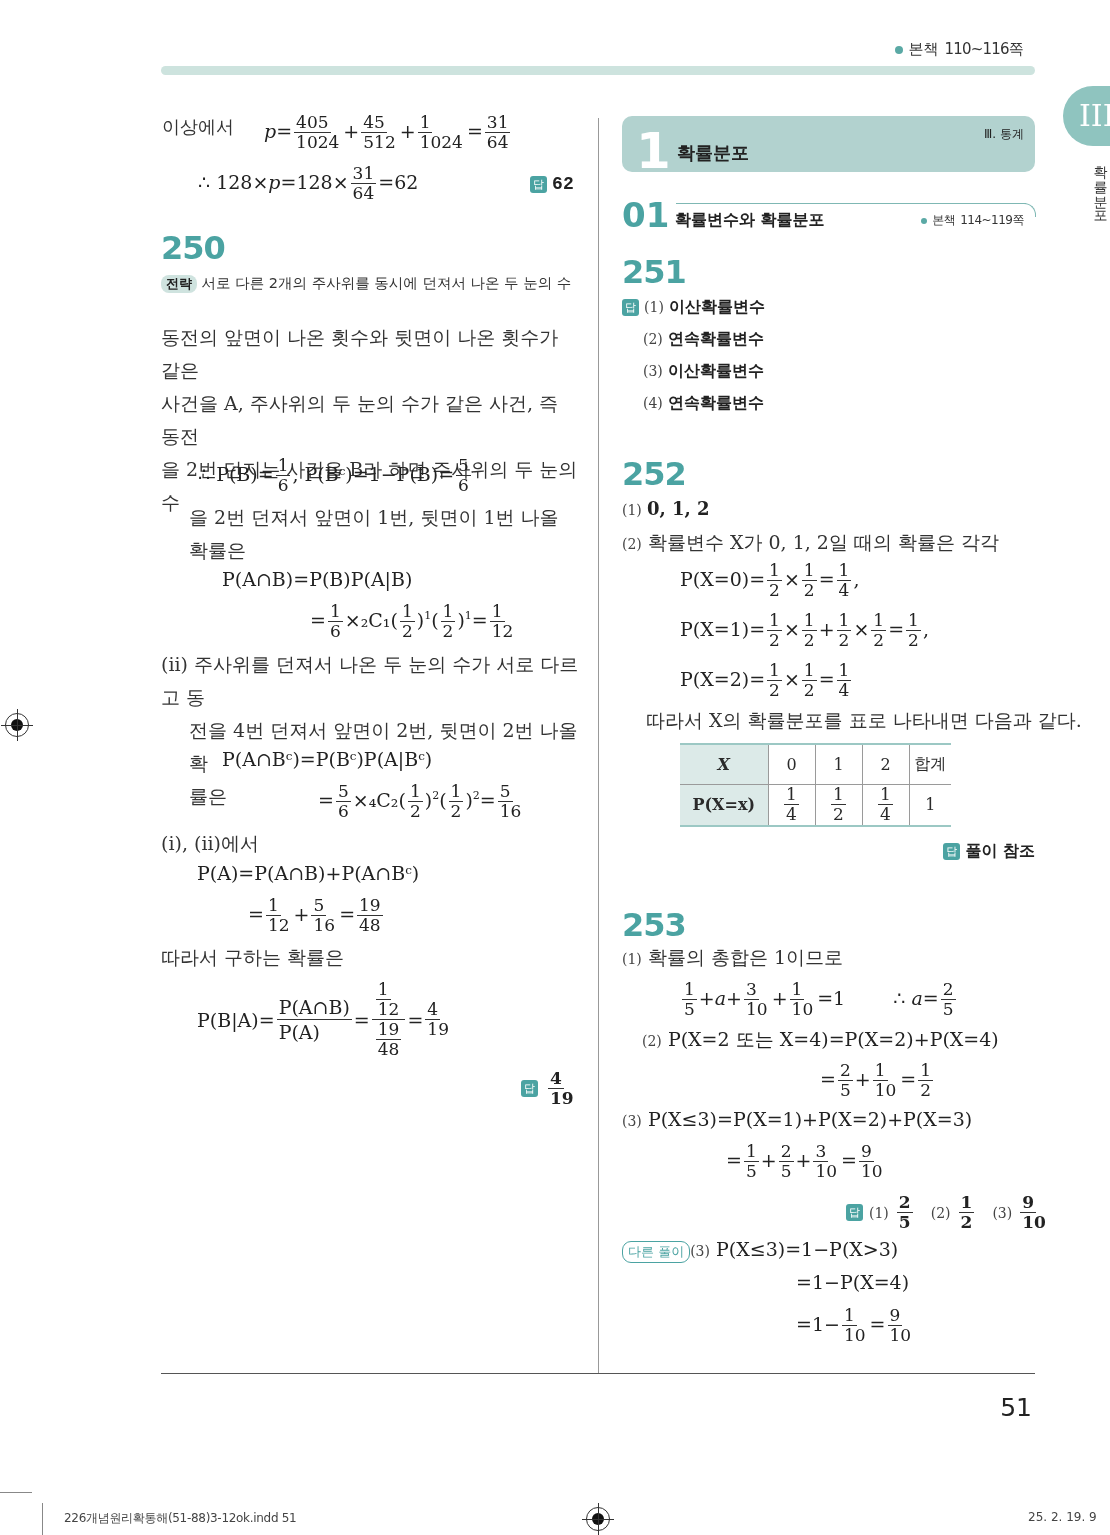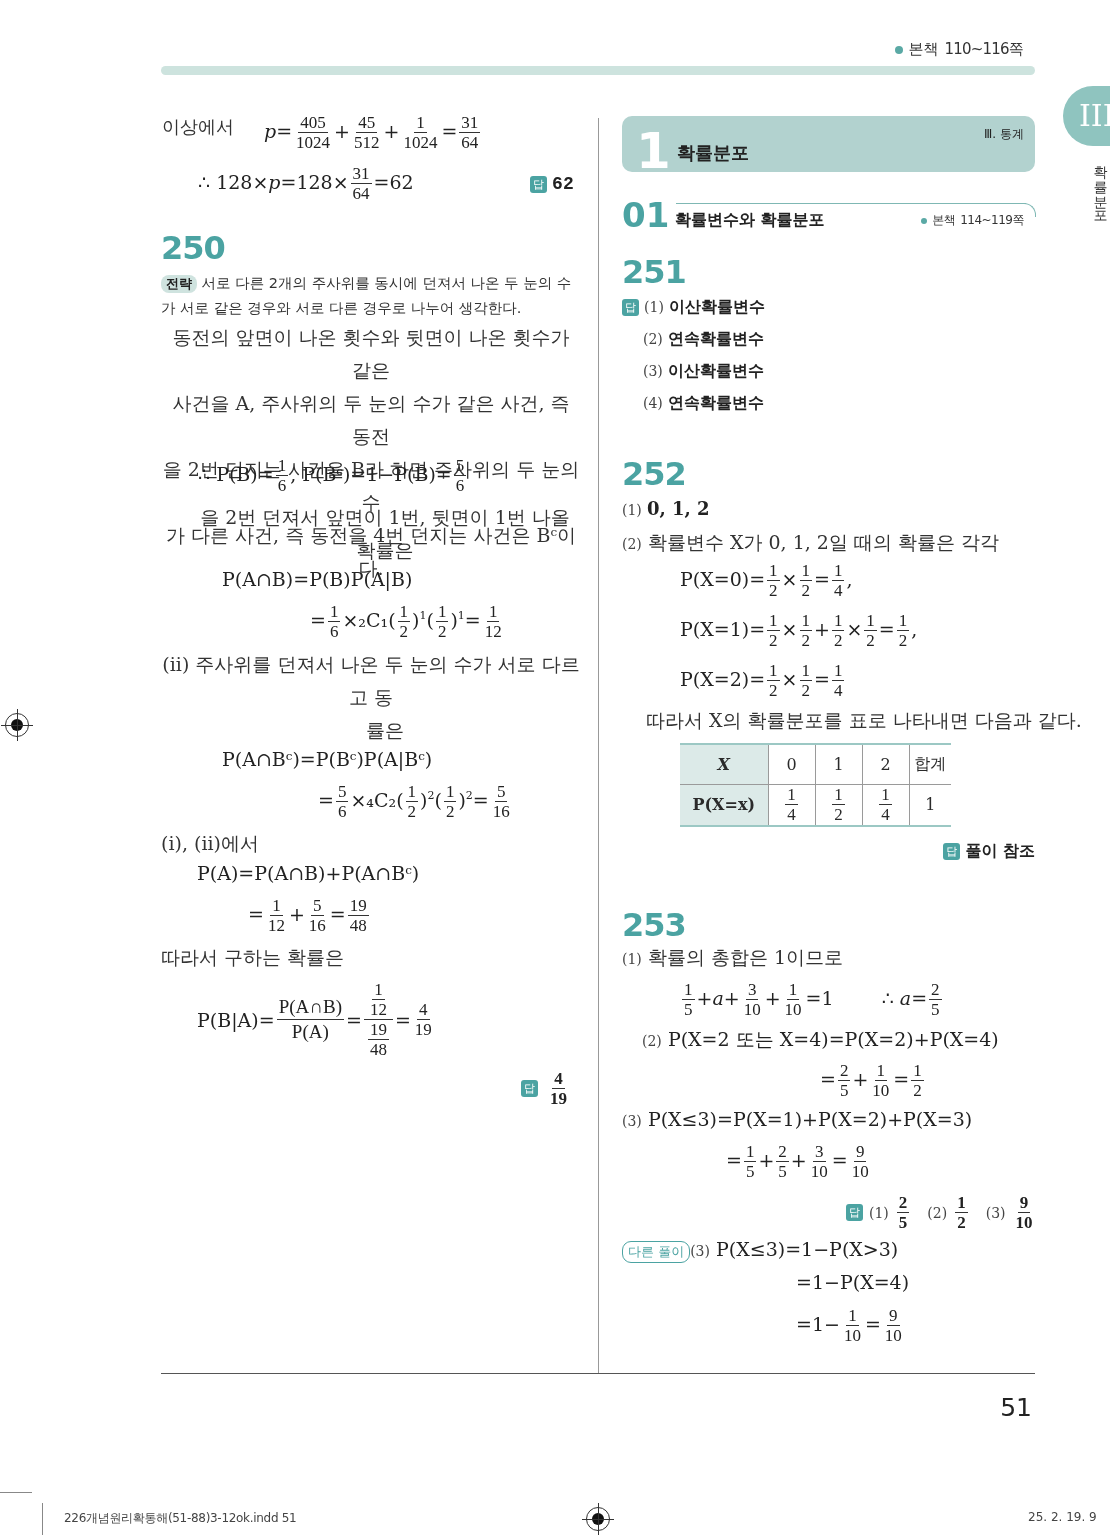--- a/index.html
+++ b/index.html
@@ -17,25 +17,25 @@
   
   .side-tab { left: 1063px; top: 86px; width: 70px; height: 60px; background: #8fc4bf; border-radius: 30px 0 0 30px; color: #fff;
               font-family: "DejaVu Serif", serif; font-size: 30px; line-height: 60px; padding-left: 16px; }
   .side-label { left: 1092px; top: 156px; writing-mode: vertical-rl; font-size: 14px; color: #333; letter-spacing: 1px; }
 
   
   .col-divider { left: 598px; top: 118px; width: 1px; height: 1255px; background: #999; }
   .bottom-rule { left: 161px; top: 1373px; width: 874px; height: 1px; background: #555; }
 
   
-  .txt { font-size: 19px; line-height: 33px; color: #333; text-align: center; }
+  .txt { font-size: 19px; line-height: 33px; color: #333; }
   .ktxt { font-family: "DejaVu Sans", sans-serif; font-size: 17px; color: #333; }
   .math { font-family: "DejaVu Serif", "Liberation Serif", serif; font-size: 19px; color: #222; white-space: nowrap; }
   .it { font-style: italic; }
-  .frac { display: inline-flex; flex-direction: column; align-items: center; vertical-align: middle; margin: 0 2px; font-size: 17px; line-height: 19px; font-family: Liberation Serif, serif; }
+  .frac { display: inline-flex; flex-direction: column; align-items: flex-start; vertical-align: middle; margin: 0 2px; font-size: 17px; line-height: 19px; }
   .frac .n { border-bottom: 1px solid #333; padding: 0 2px; }
   .frac .d { padding: 0 2px; }
   .frac.bold { font-weight: bold; }
   sup.s { font-size: 11px; vertical-align: 8px; }
 
   .prob-num { font-family: "DejaVu Sans", "Liberation Sans", sans-serif; font-weight: bold; font-size: 32px; color: #4ba3a2; letter-spacing: -1px; }
 
   .ans-badge { display: inline-block; width: 17px; height: 17px; background: #4ba3a2; color: #fff; font-size: 11px; line-height: 17px;
                text-align: center; border-radius: 3px; font-family: "DejaVu Sans", sans-serif; vertical-align: middle; }
   .strat-badge { display: inline-block; background: #cfe3df; color: #222; font-weight: bold; font-size: 13px; padding: 0 5px; border-radius: 8px;
@@ -119,27 +119,25 @@
     </span><span>=62</span>
 </div>
 <div class="abs" style="left:530px; top:174px;">
   <span class="ans-badge">답</span>
   <span class="math" style="font-weight:bold; font-size:18px;font-family:Liberation Mono, monospace;">62</span>
 </div>
 
 <div class="abs prob-num" style="left:161px; top:229px;">250</div>
 <div class="abs ktxt" style="left:161px; top:271px; font-size:14.5px; line-height:25px; width:420px;">
   <div><span class="strat-badge">전략</span> <span>서로 다른 2개의 주사위를 동시에 던져서 나온 두 눈의 수</span></div>
-  <div>가 서로 같은 경우와 서로 다른 경우로 나누어 생각한다.</div>
 </div>
 <div class="abs txt" style="left:161px; top:321px; width:420px;">
   <div>동전의 앞면이 나온 횟수와 뒷면이 나온 횟수가 같은</div>
   <div>사건을 A, 주사위의 두 눈의 수가 같은 사건, 즉 동전</div>
   <div>을 2번 던지는 사건을 B라 하면 주사위의 두 눈의 수</div>
-  <div>가 다른 사건, 즉 동전을 4번 던지는 사건은 Bᶜ이다.</div>
 </div>
 <div class="abs math" style="left:198px; top:456px;">
   <span>∴ P(B)=</span><span class="frac">
       <span class="n">1</span>
       <span class="d">6</span>
     </span><span>, P(Bᶜ)=1−P(B)=</span><span class="frac">
       <span class="n">5</span>
       <span class="d">6</span>
     </span>
 </div>
@@ -159,20 +157,21 @@
       <span class="n">1</span>
       <span class="d">2</span>
     </span>)<sup class="s">1</sup>=<span class="frac">
       <span class="n">1</span>
       <span class="d">12</span>
     </span>
 </div>
 
 <div class="abs txt" style="left:161px; top:648px; width:420px;">
   <div>(ii) 주사위를 던져서 나온 두 눈의 수가 서로 다르고 동</div>
+  <div style="padding-left:28px;">전을 4번 던져서 앞면이 2번, 뒷면이 2번 나올 확</div>
   <div style="padding-left:28px;">률은</div>
 </div>
 <div class="abs math" style="left:222px; top:748px;">P(A∩Bᶜ)=P(Bᶜ)P(A|Bᶜ)</div>
 <div class="abs math" style="left:318px; top:782px;">
   <span>=</span><span class="frac">
       <span class="n">5</span>
       <span class="d">6</span>
     </span><span>×₄C₂</span>(<span class="frac">
       <span class="n">1</span>
       <span class="d">2</span>

